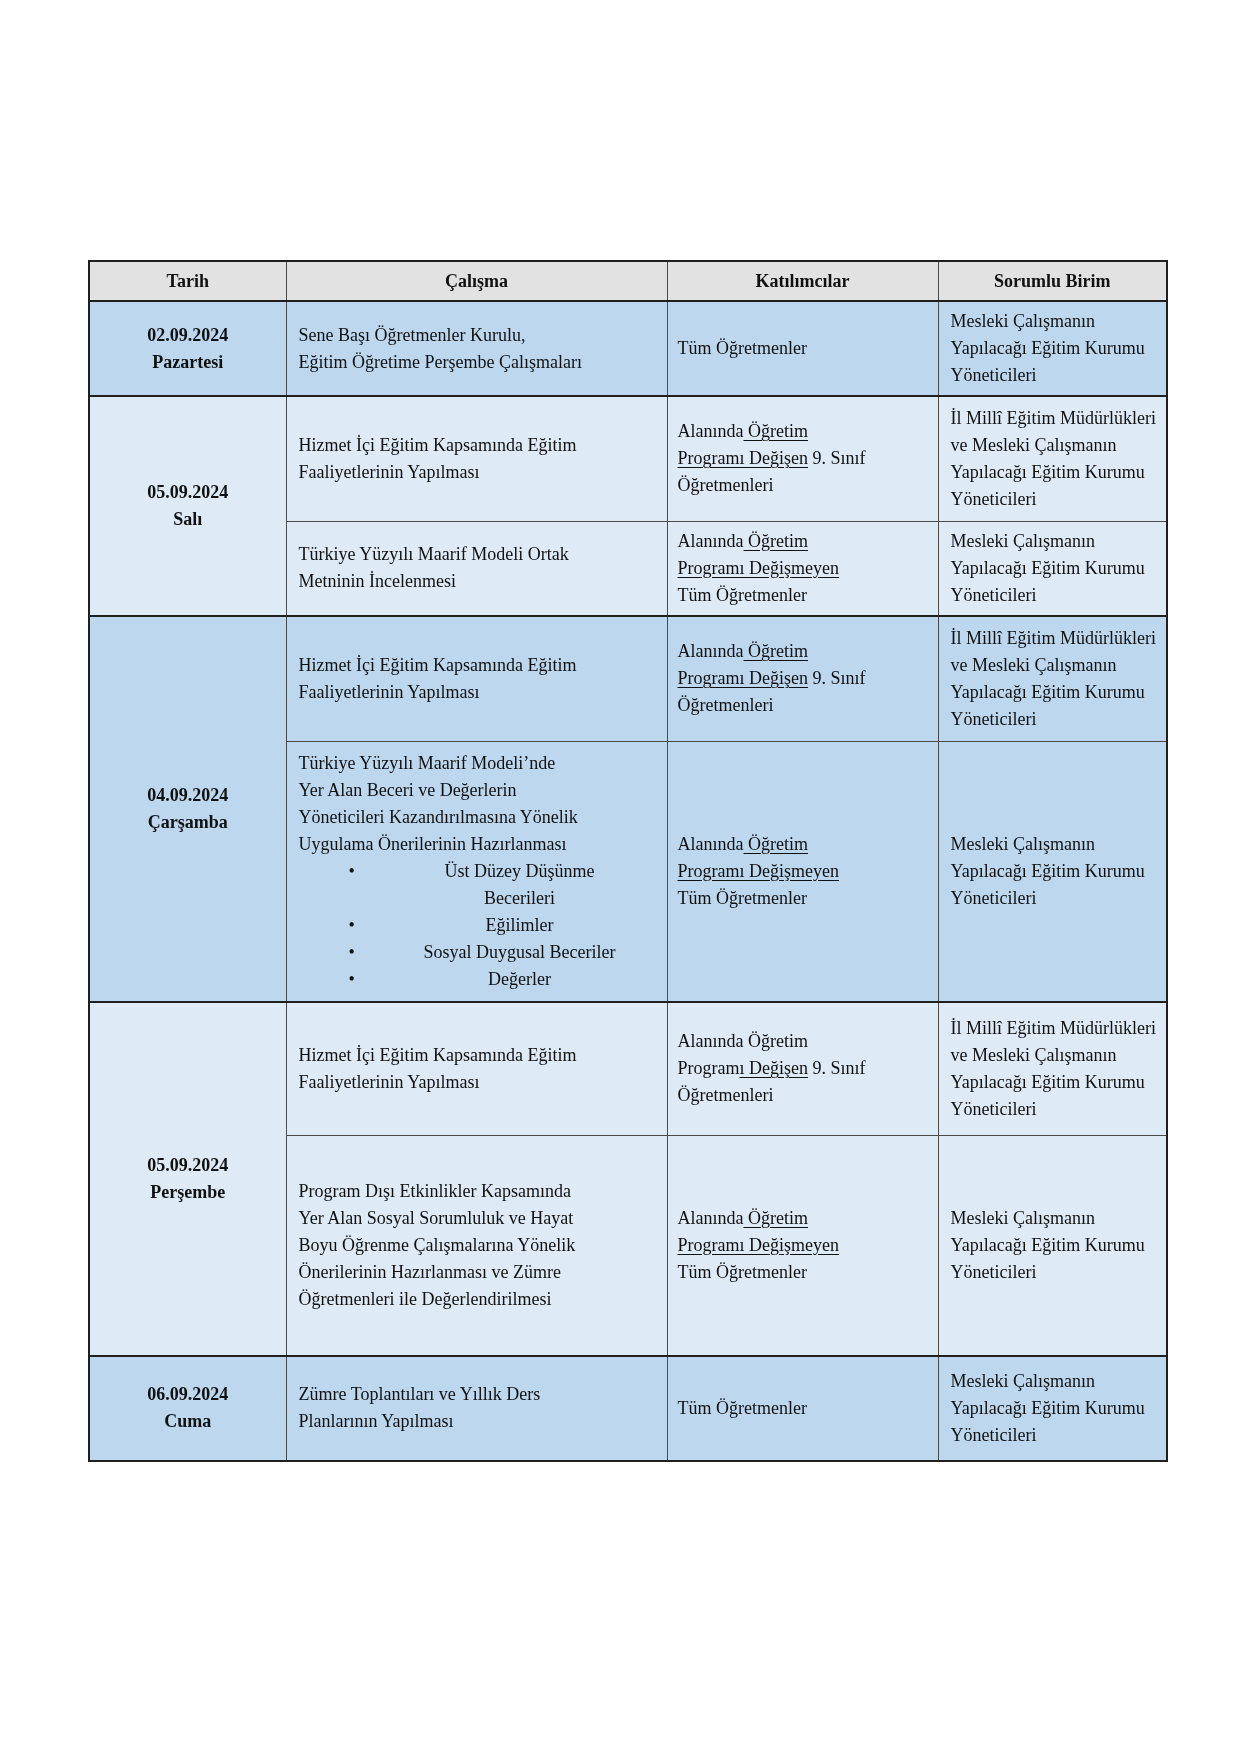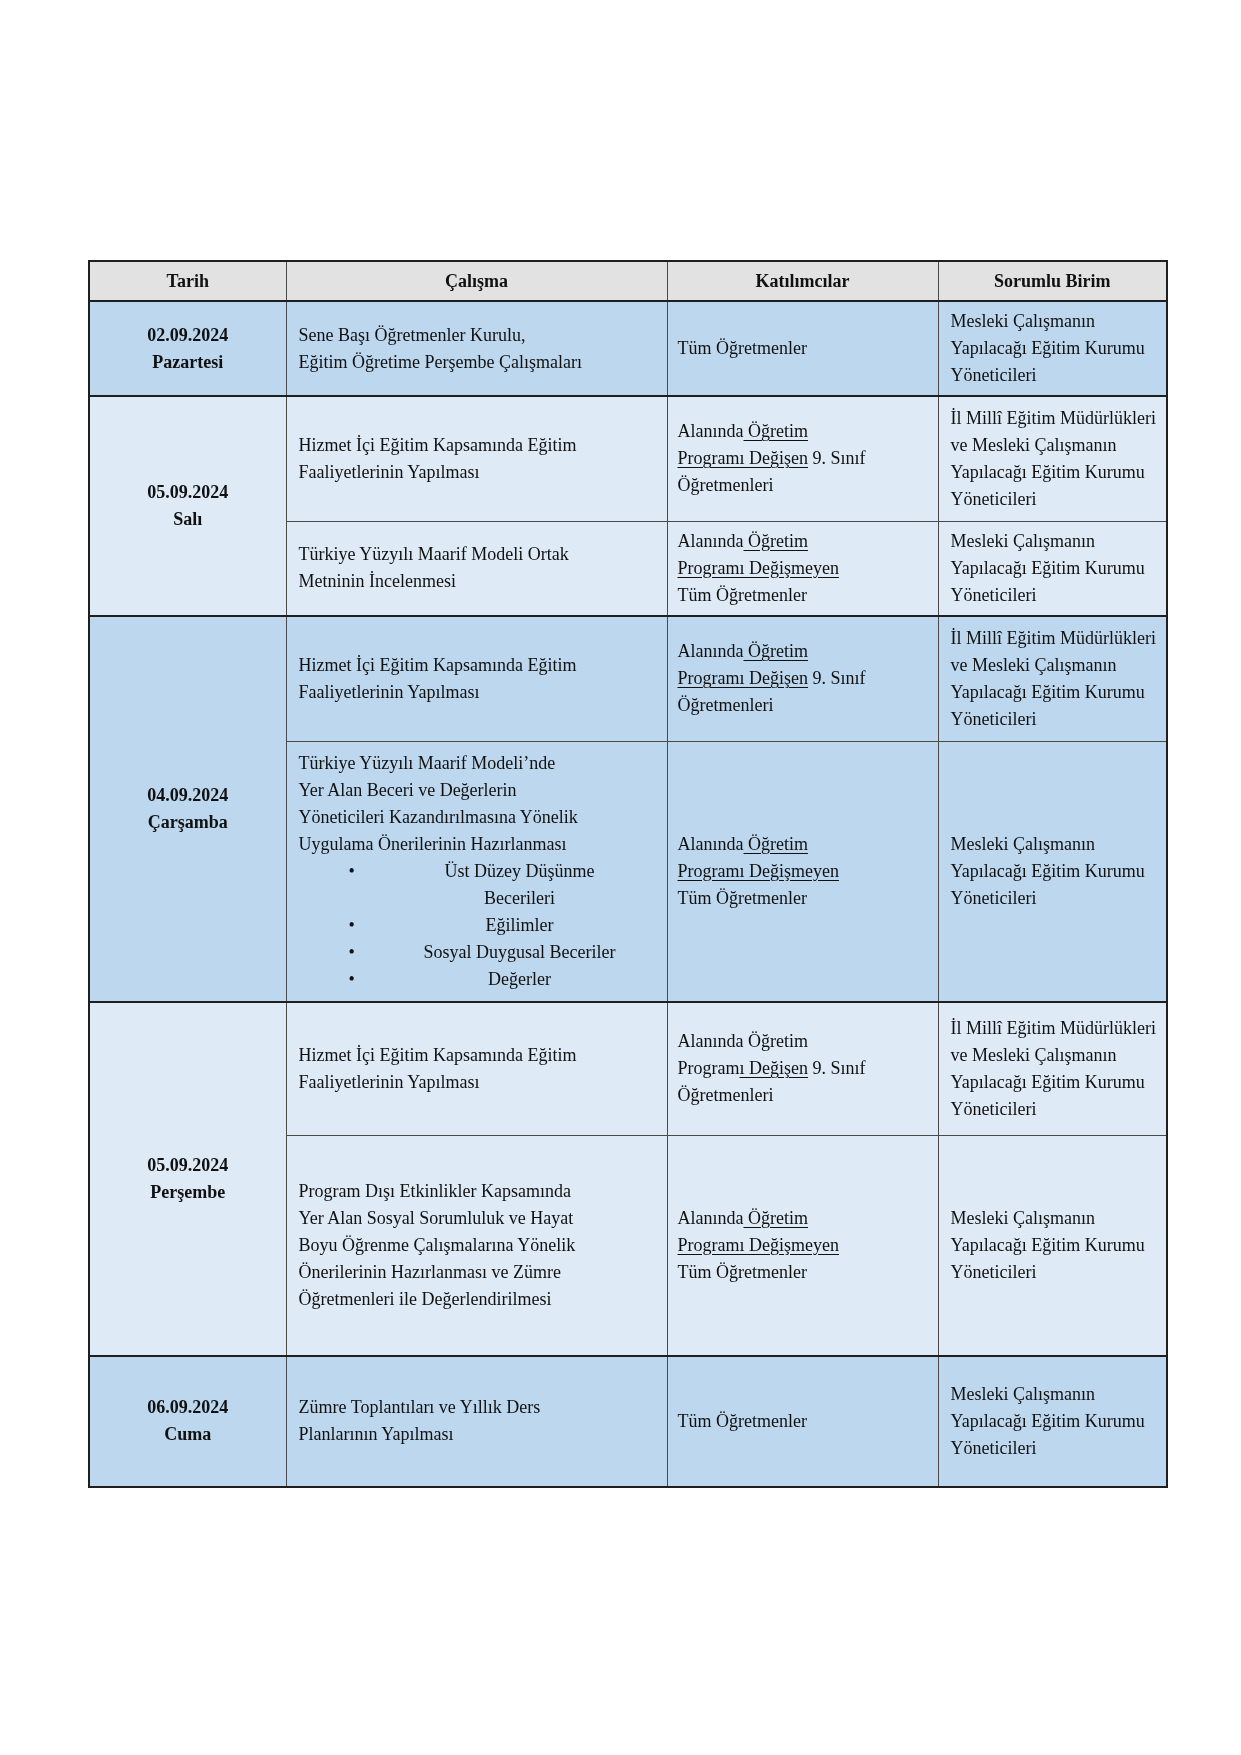--- a/index.html
+++ b/index.html
@@ -205,21 +205,21 @@
         <td class="work-cell">
           <div class="rich"><span>Program Dışı Etkinlikler Kapsamında</span><br><span>Yer Alan Sosyal Sorumluluk ve Hayat</span><br><span>Boyu Öğrenme Çalışmalarına Yönelik</span><br><span>Önerilerinin Hazırlanması ve Zümre</span><br><span>Öğretmenleri ile Değerlendirilmesi</span></div>
         </td>
         <td class="participants-cell">
           <div class="rich"><span>Alanında</span><span class="u"> Öğretim</span><br><span class="u">Programı Değişmeyen</span><br><span>Tüm Öğretmenler</span></div>
         </td>
         <td class="responsible-cell">
           <div class="rich">Mesleki Çalışmanın Yapılacağı Eğitim Kurumu Yöneticileri</div>
         </td>
       </tr>
-      <tr class="row-dark group-start" style="height: 131px;">
+      <tr class="row-dark group-start" style="height: 105px;">
         <td class="date-cell" rowspan="1">
           <div class="date">06.09.2024</div>
           <div class="day">Cuma</div>
         </td>
         <td class="work-cell">
           <div class="rich"><span>Zümre Toplantıları ve Yıllık Ders</span><br><span>Planlarının Yapılması</span></div>
         </td>
         <td class="participants-cell">
           <div class="rich"><span>Tüm Öğretmenler</span></div>
         </td>

